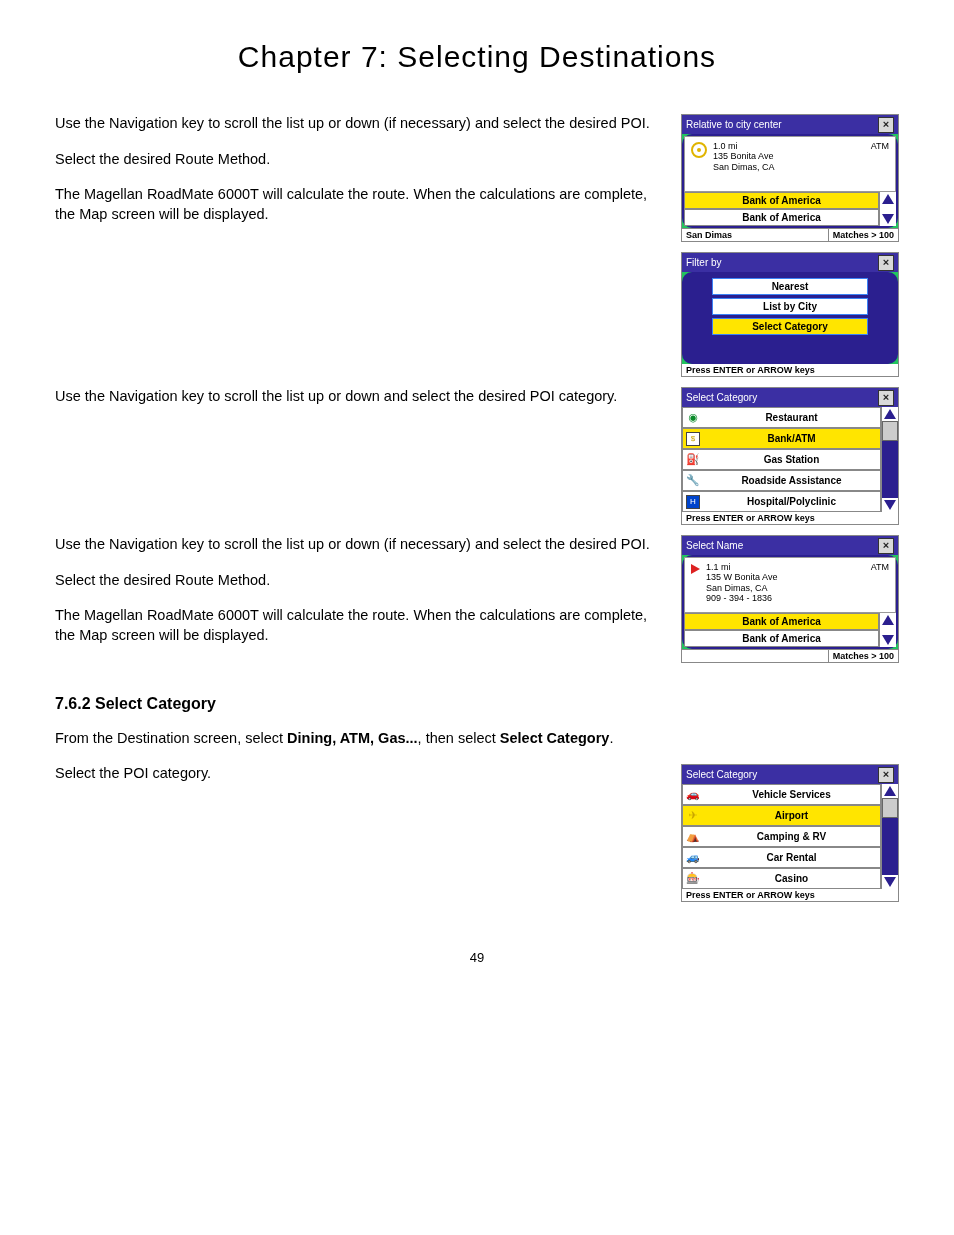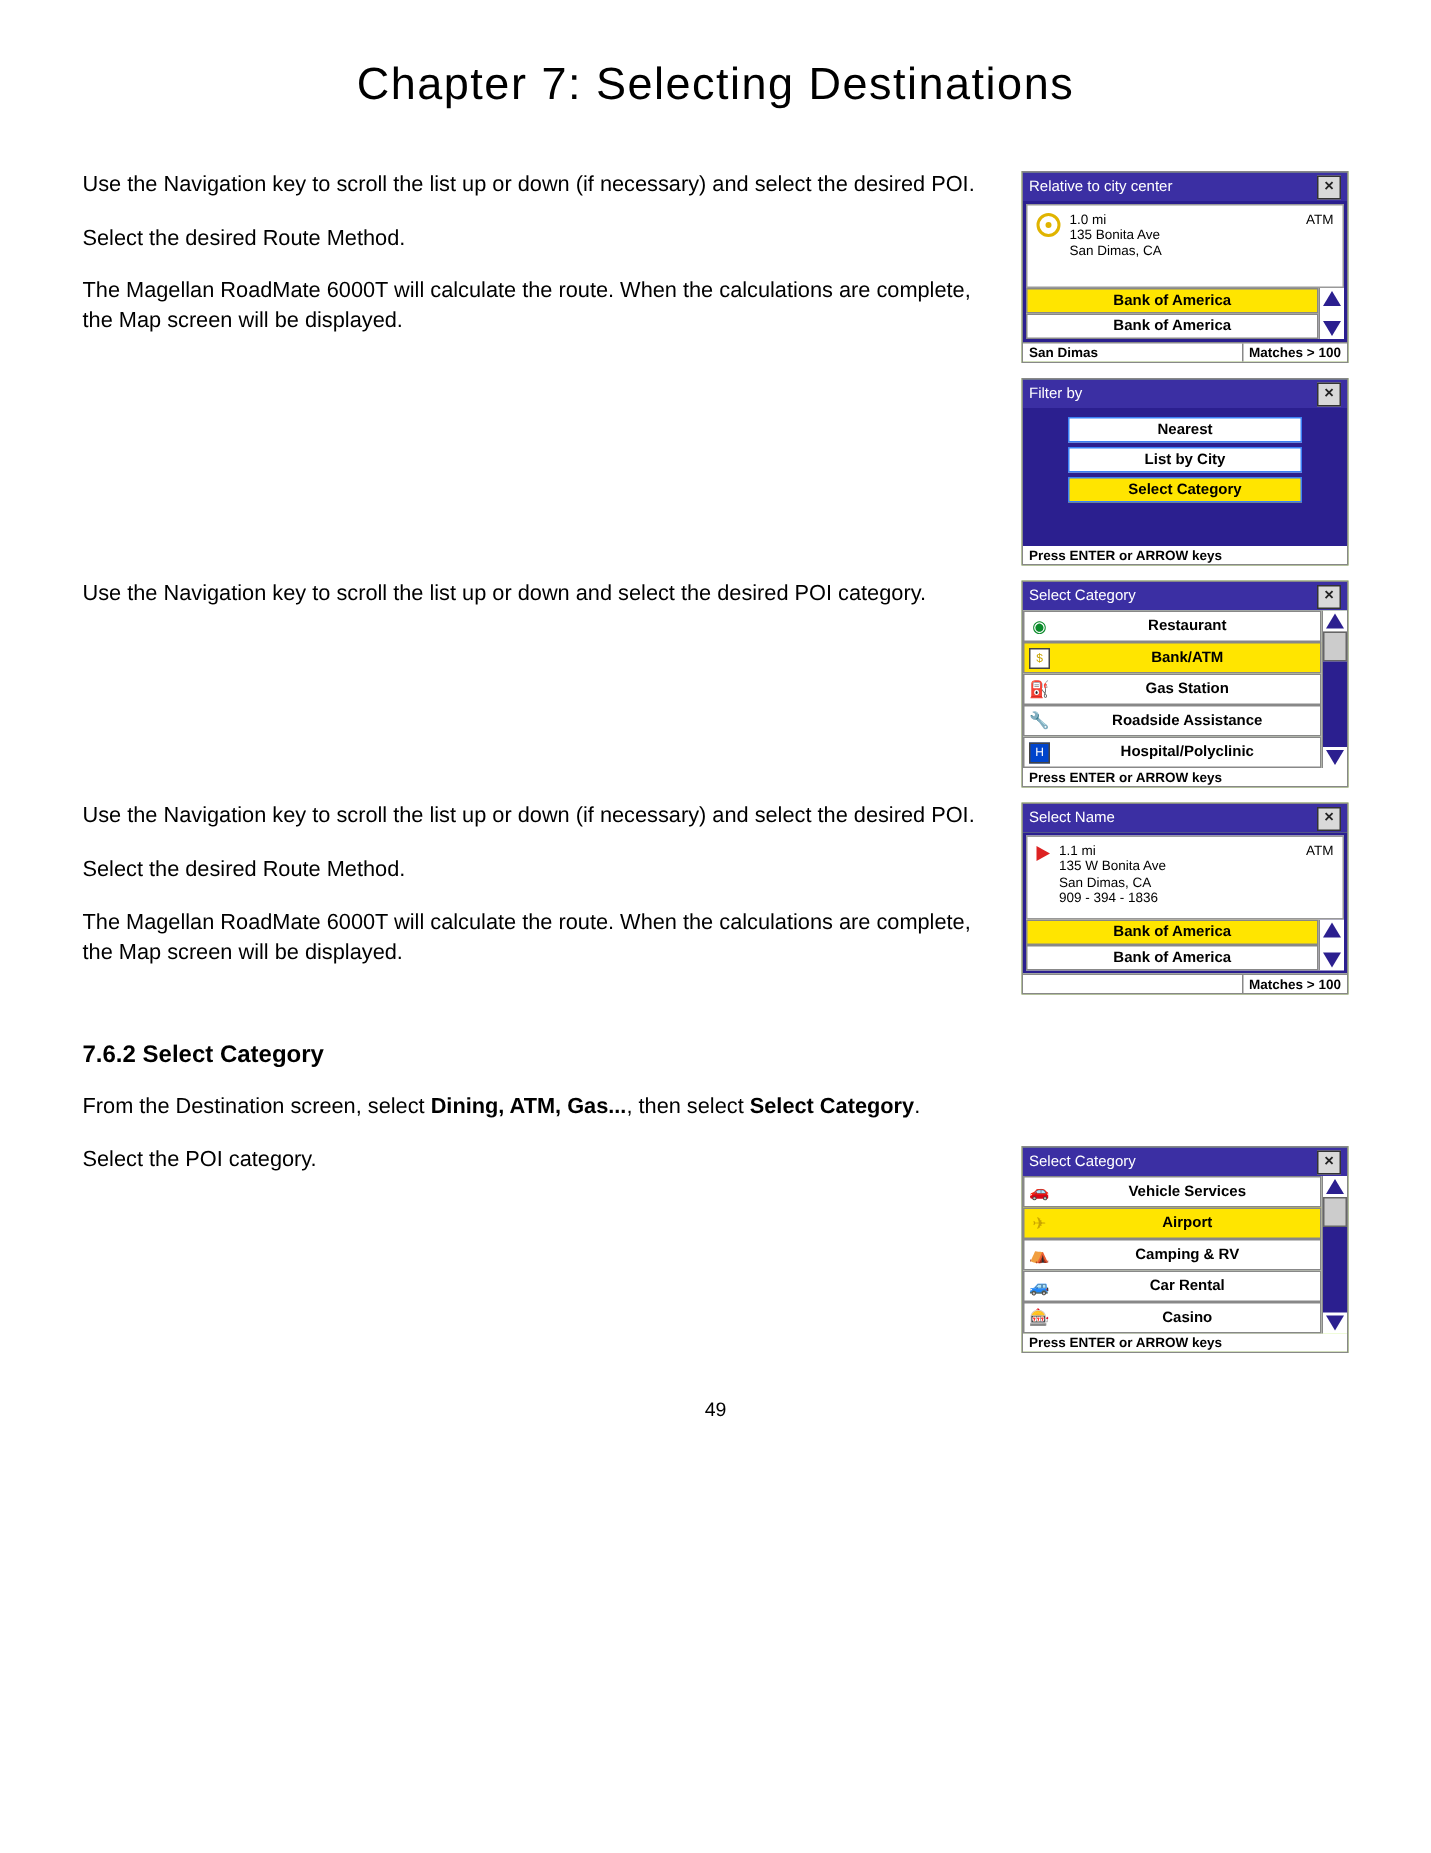--- a/index.html
+++ b/index.html
@@ -34,21 +34,21 @@
   }
   .col-text p { margin: 0 0 16px 0; }
   h3.section {
     font-size: 16px;
     font-weight: bold;
     margin: 8px 0 14px 0;
   }
   .device {
     width: 216px;
     border: 1px solid #888;
-    background: #bef264;
+    background: #22c55e;
     font-size: 10px;
   }
   .dev-title {
     background: #3b2fa3;
     color: #fff;
     padding: 2px 4px;
     display: flex;
     align-items: center;
     justify-content: space-between;
     height: 15px;
@@ -62,20 +62,21 @@
     align-items: center;
     justify-content: center;
     font-size: 11px;
     font-weight: bold;
     border: 1px solid #333;
     line-height: 1;
   }
   .dev-body {
     background: #2b1f8f;
     padding: 2px;
+    border-radius: 10px;
   }
   .info-panel {
     background: #fff;
     border: 1px solid #999;
     padding: 4px 6px;
     min-height: 46px;
     display: flex;
     gap: 6px;
     align-items: flex-start;
     position: relative;
@@ -131,21 +132,21 @@
     height:19px;
   }
   .cat-row.yellow { background:#ffe500; }
   .cat-icon {
     width:20px; display:flex; align-items:center; justify-content:center;
     font-size:11px;
   }
   .cat-label { flex:1; text-align:center; font-size:10px; font-weight:bold; }
   .scroll-col .track { flex:1; background:#2b1f8f; margin:0; }
   .scroll-col .thumb { height:18px; background:#ccc; border:1px solid #666;}
-  .page-num { text-align:center; font-size:13px; margin-top:30px;}
+  .page-num { text-align:center; font-size:13px; margin-top:48px;}
   .ic-green{color:#0a8a2a;}
   .ic-yellow{color:#c9a400;}
   .ic-box{display:inline-block;width:12px;height:12px;border:1px solid #444;background:#fff;font-size:8px;line-height:12px;text-align:center;}
   .ic-H{background:#0044cc;color:#fff;}
 </style>
 </head>
 <body>
 
 <div class="page">
   <h1 class="chapter-title">Chapter 7: Selecting Destinations</h1>

